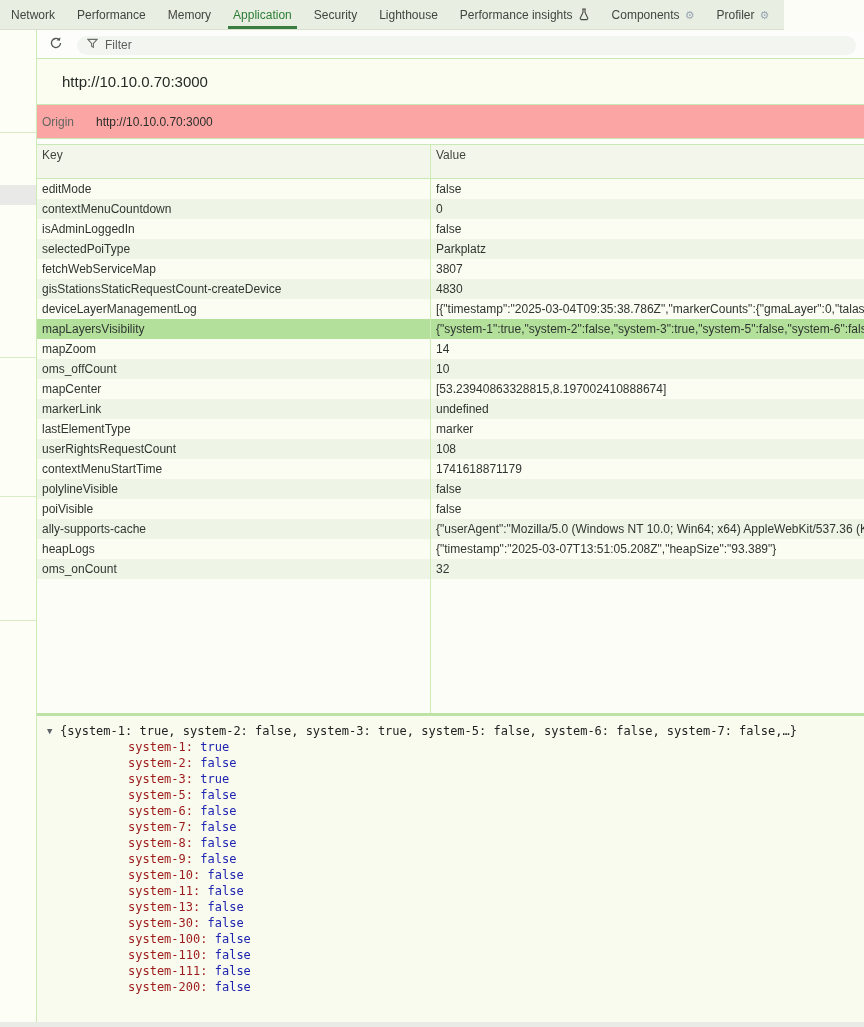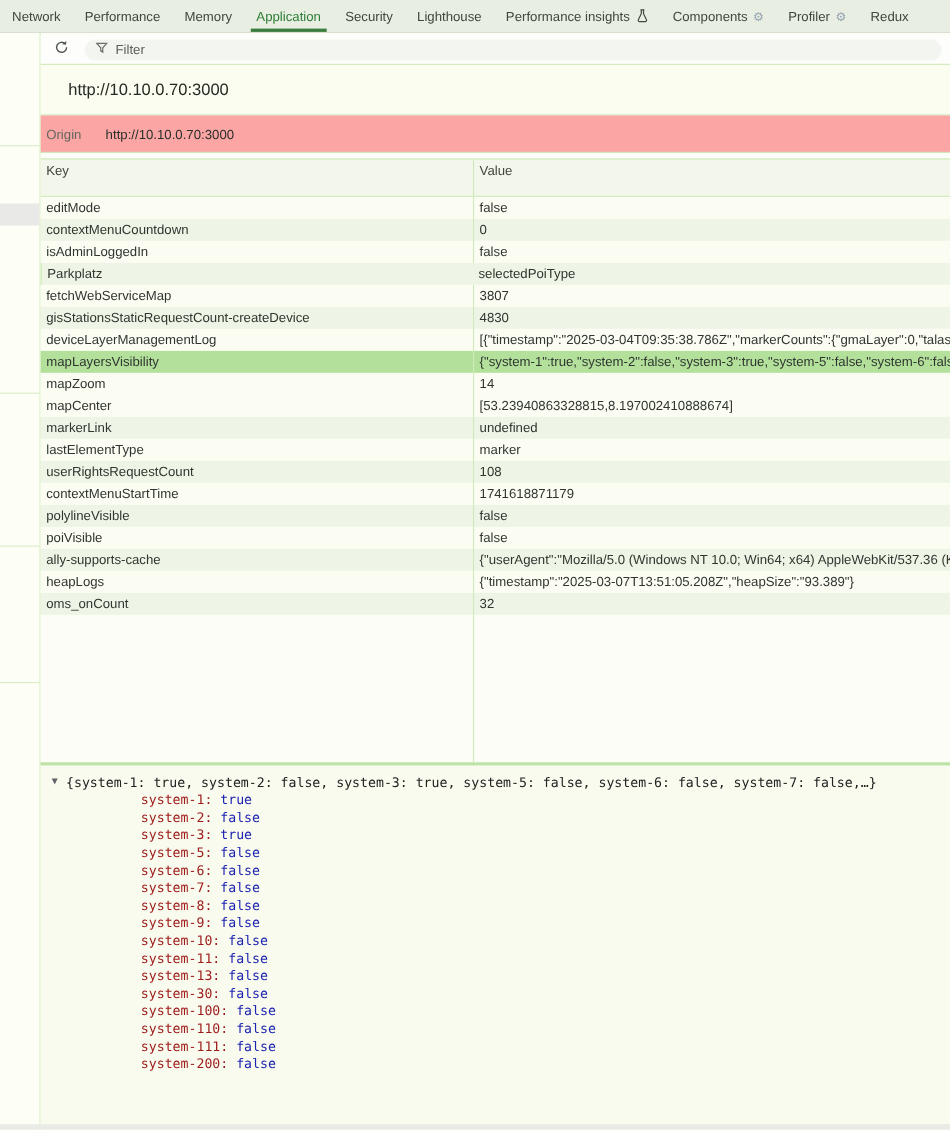--- a/index.html
+++ b/index.html
@@ -1,21 +1,21 @@
 <!DOCTYPE html>
 <html><head>
 <meta charset="utf-8">
 <style>
   * { margin:0; padding:0; box-sizing:border-box; }
   html,body { width:864px; height:1027px; overflow:hidden;
     font-family:"Liberation Sans","DejaVu Sans",sans-serif; background:#fcfdf6; }
   .mono { font-family:"DejaVu Sans Mono","Liberation Mono",monospace; }
 
   
-  .tabbar { position:absolute; left:0; top:0; width:864px; height:30px;
+  .tabbar { position:absolute; left:0; top:0; width:784px; height:30px;
     background:#e9eee3; border-bottom:1px solid #d9e0d2;
     display:flex; align-items:stretch; overflow:hidden; }
   .tab { display:flex; align-items:center; gap:5px; padding:0 11px;
     font-size:12px; color:#41463f; cursor:default; position:relative; white-space:nowrap; }
   .tab.active { color:#2c7d35; }
   .tab.active::after { content:""; position:absolute; left:6px; right:6px; bottom:0;
     height:3px; background:#3a7d3f; }
   .tab .gear { color:#98a6b4; font-size:11px; line-height:1; }
   .tab svg { display:block; }
 
@@ -168,42 +168,46 @@
       </div>
       <div class="row even">
         <div class="cell">contextMenuCountdown</div>
         <div class="cell val">0</div>
       </div>
       <div class="row odd">
         <div class="cell">isAdminLoggedIn</div>
         <div class="cell val">false</div>
       </div>
       <div class="row even">
+        <div class="cell">selectedPoiType</div>
         <div class="cell val">Parkplatz</div>
-        <div class="cell">selectedPoiType</div>
       </div>
       <div class="row odd">
         <div class="cell">fetchWebServiceMap</div>
         <div class="cell val">3807</div>
       </div>
       <div class="row even">
         <div class="cell">gisStationsStaticRequestCount-createDevice</div>
         <div class="cell val">4830</div>
       </div>
       <div class="row odd">
         <div class="cell">deviceLayerManagementLog</div>
         <div class="cell val">[{"timestamp":"2025-03-04T09:35:38.786Z","markerCounts":{"gmaLayer":0,"talasLayer":0</div>
       </div>
       <div class="row even selected">
         <div class="cell">mapLayersVisibility</div>
         <div class="cell val">{"system-1":true,"system-2":false,"system-3":true,"system-5":false,"system-6":false,</div>
       </div>
       <div class="row odd">
         <div class="cell">mapZoom</div>
         <div class="cell val">14</div>
+      </div>
+      <div class="row even">
+        <div class="cell">oms_offCount</div>
+        <div class="cell val">10</div>
       </div>
       <div class="row odd">
         <div class="cell">mapCenter</div>
         <div class="cell val">[53.23940863328815,8.197002410888674]</div>
       </div>
       <div class="row even">
         <div class="cell">markerLink</div>
         <div class="cell val">undefined</div>
       </div>
       <div class="row odd">

